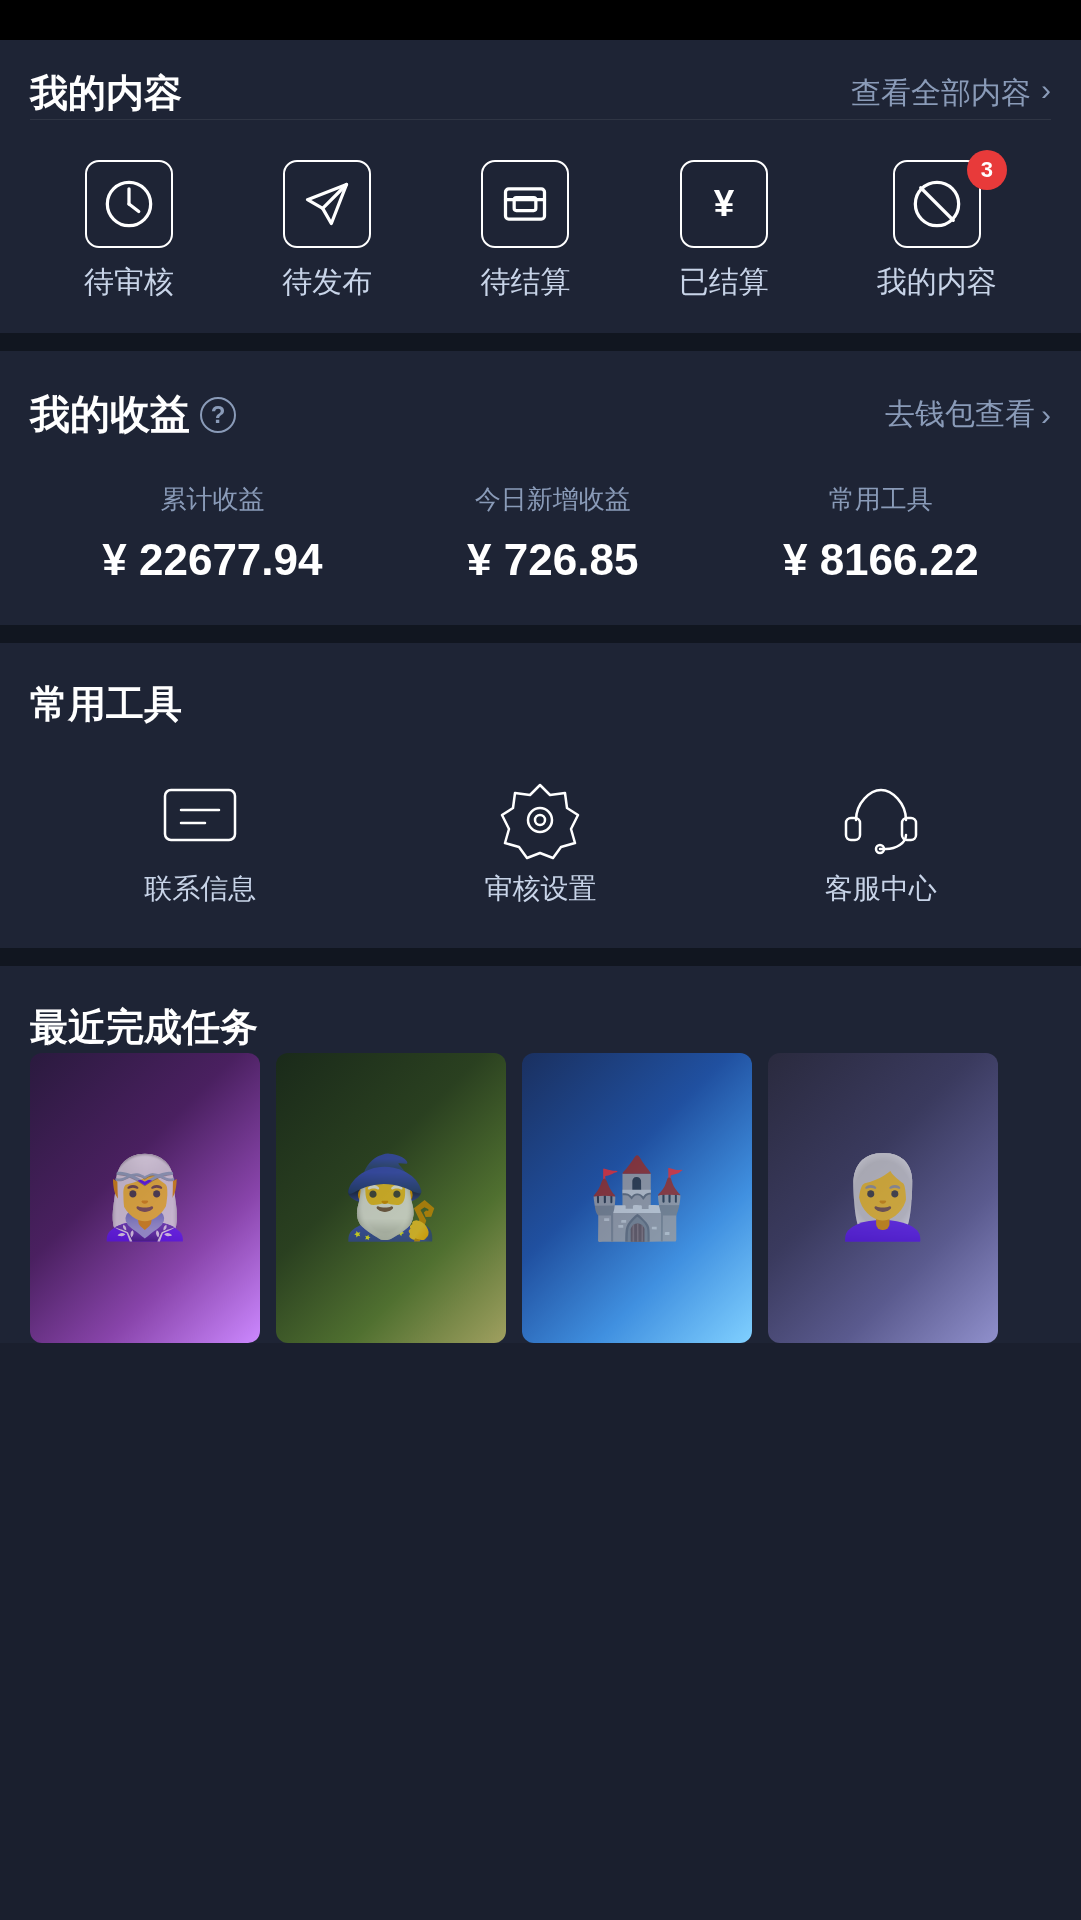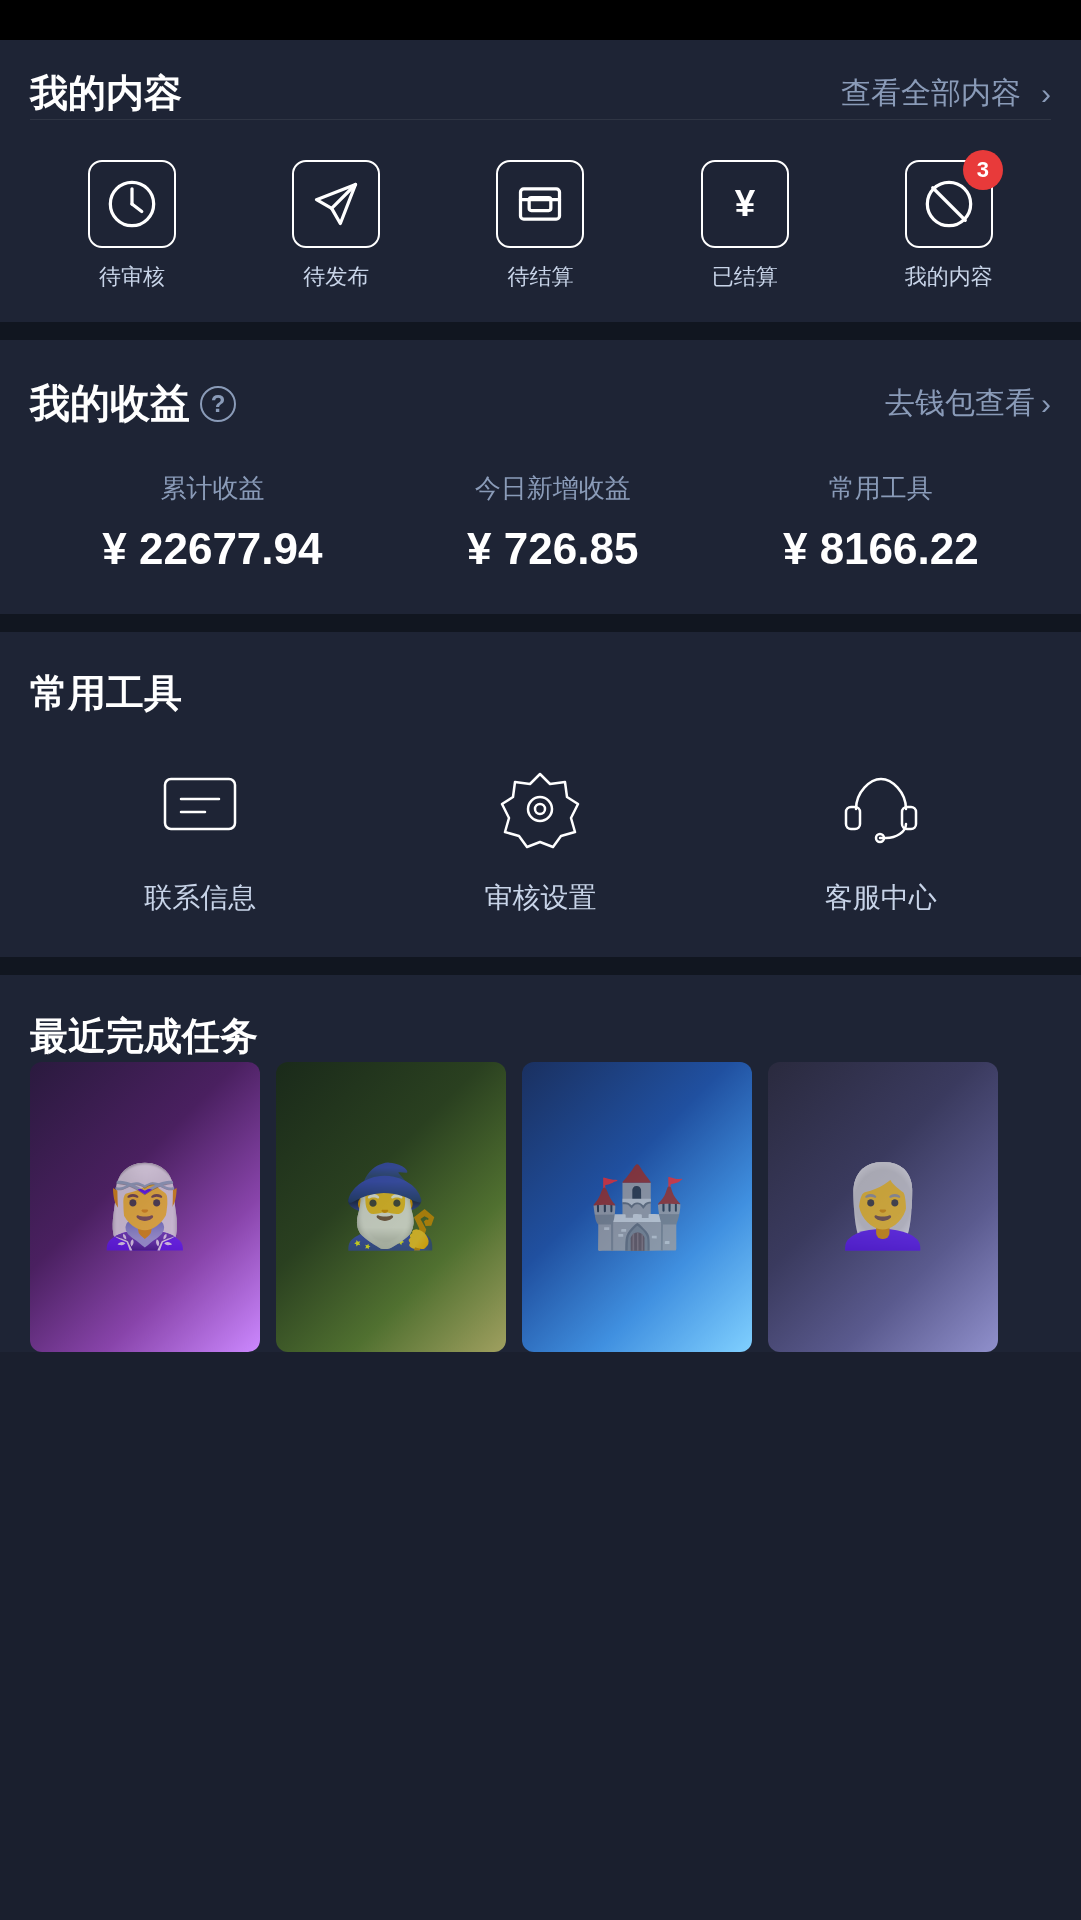--- a/index.html
+++ b/index.html
@@ -34,22 +34,21 @@
     .section-title {
       font-size: 38px;
       font-weight: 600;
       color: #fff;
     }
 
     .section-link {
       font-size: 30px;
       color: #8a9bb8;
       display: flex;
-      align-items: center;
-      gap: 20px;
+      gap: 10px;
       cursor: pointer;
     }
 
     .section-link .chevron {
       font-size: 30px;
       color: #8a9bb8;
     }
 
     .divider {
       height: 1px;
@@ -88,21 +87,21 @@
       width: 52px;
       height: 52px;
       fill: none;
       stroke: #fff;
       stroke-width: 3;
       stroke-linecap: round;
       stroke-linejoin: round;
     }
 
     .icon-label {
-      font-size: 22px;
+      font-size: 30px;
       color: #c8d4e8;
       text-align: center;
     }
 
     .badge {
       position: absolute;
       top: -10px;
       right: -10px;
       background: #e83a3a;
       color: #fff;
@@ -210,21 +209,20 @@
     .tools-grid {
       display: flex;
       justify-content: space-around;
       align-items: flex-start;
     }
 
     .tool-item {
       display: flex;
       flex-direction: column;
       align-items: center;
-      gap: 20px;
       cursor: pointer;
     }
 
     .tool-icon {
       width: 100px;
       height: 100px;
       display: flex;
       align-items: center;
       justify-content: center;
     }

